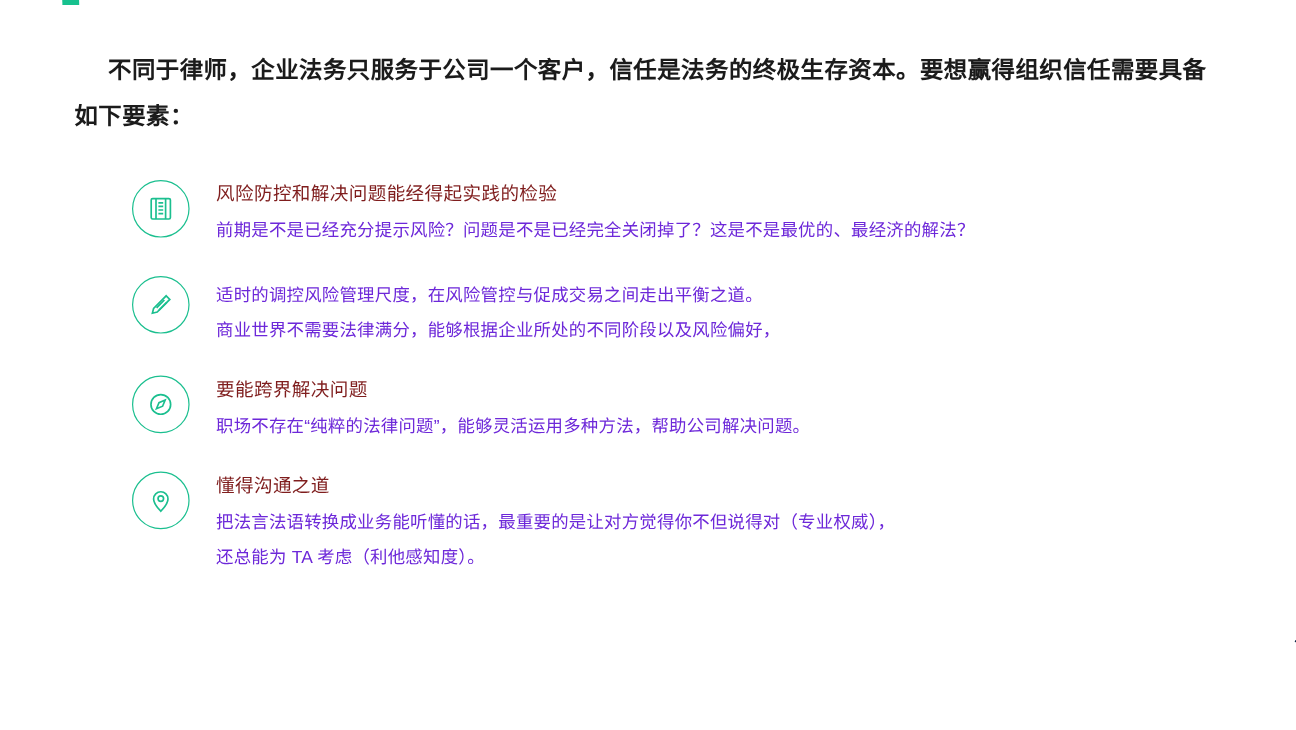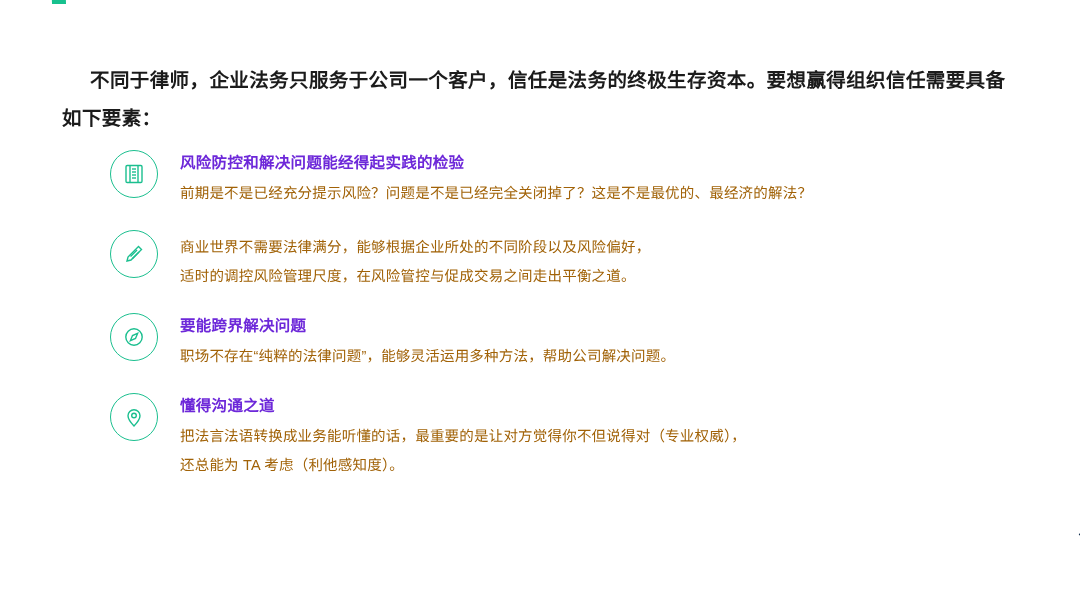--- a/index.html
+++ b/index.html
@@ -43,21 +43,21 @@
     border-top-color: transparent;
     box-sizing: border-box;
     transform: rotate(-10deg);
     pointer-events: none;
   }
 
   
   .headline {
     position: absolute;
     left: 62px;
-    top: 61px;
+    top: 40px;
     width: 960px;
     font-size: 19.5px;
     font-weight: bold;
     line-height: 38px;
     letter-spacing: 0.4px;
     color: #1b1b1b;
   }
   .headline .indent { display: inline-block; width: 28px; }
 
   
@@ -87,28 +87,28 @@
     margin-top: 2px;
   }
   .icon-wrap svg { display: block; }
 
   .texts {
     margin-left: 22px;
     padding-top: 2px;
   }
   .item-title {
     font-size: 15.5px;
-    font-weight: bold;
-    color: #6d28d9;
+    font-weight: normal;
+    color: #7f1d1d;
     line-height: 26px;
     letter-spacing: 0.3px;
   }
   .item-desc {
     font-size: 14.5px;
-    color: #a16207;
+    color: #6d28d9;
     line-height: 29px;
     letter-spacing: 0.2px;
     margin-top: 3px;
   }
   .item-desc div { white-space: nowrap; }
 </style>
 </head>
 <body>
 
 <div class="corner-tl"></div>
@@ -143,22 +143,22 @@
   <div class="item">
     <div class="icon-wrap">
       <svg width="24" height="24" viewBox="0 0 24 24" fill="none" stroke="#1bbf8f" stroke-width="1.4">
         <path d="M16.5 4.5l3 3L9 18l-4 1 1-4z"></path>
         <line x1="8.5" y1="14.5" x2="15" y2="8"></line>
         <line x1="10.5" y1="16.5" x2="17" y2="10"></line>
       </svg>
     </div>
     <div class="texts">
       <div class="item-desc">
+        <div>适时的调控风险管理尺度，在风险管控与促成交易之间走出平衡之道。</div>
         <div>商业世界不需要法律满分，能够根据企业所处的不同阶段以及风险偏好，</div>
-        <div>适时的调控风险管理尺度，在风险管控与促成交易之间走出平衡之道。</div>
       </div>
     </div>
   </div>
 
   <div class="item">
     <div class="icon-wrap">
       <svg width="24" height="24" viewBox="0 0 24 24" fill="none" stroke="#1bbf8f" stroke-width="1.4">
         <circle cx="12" cy="12" r="8.2"></circle>
         <path d="M15.6 8.4l-2.1 5.1-5.1 2.1 2.1-5.1z"></path>
       </svg>

